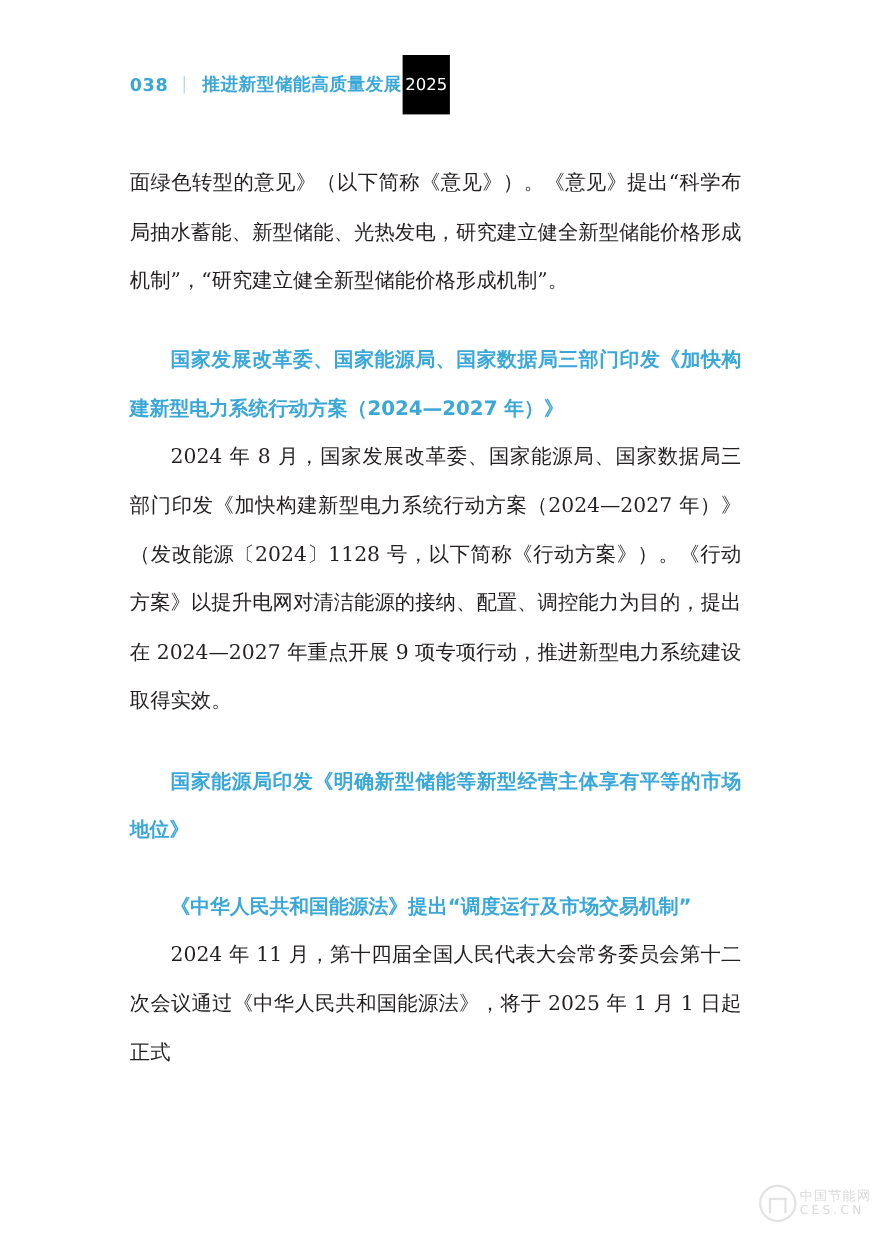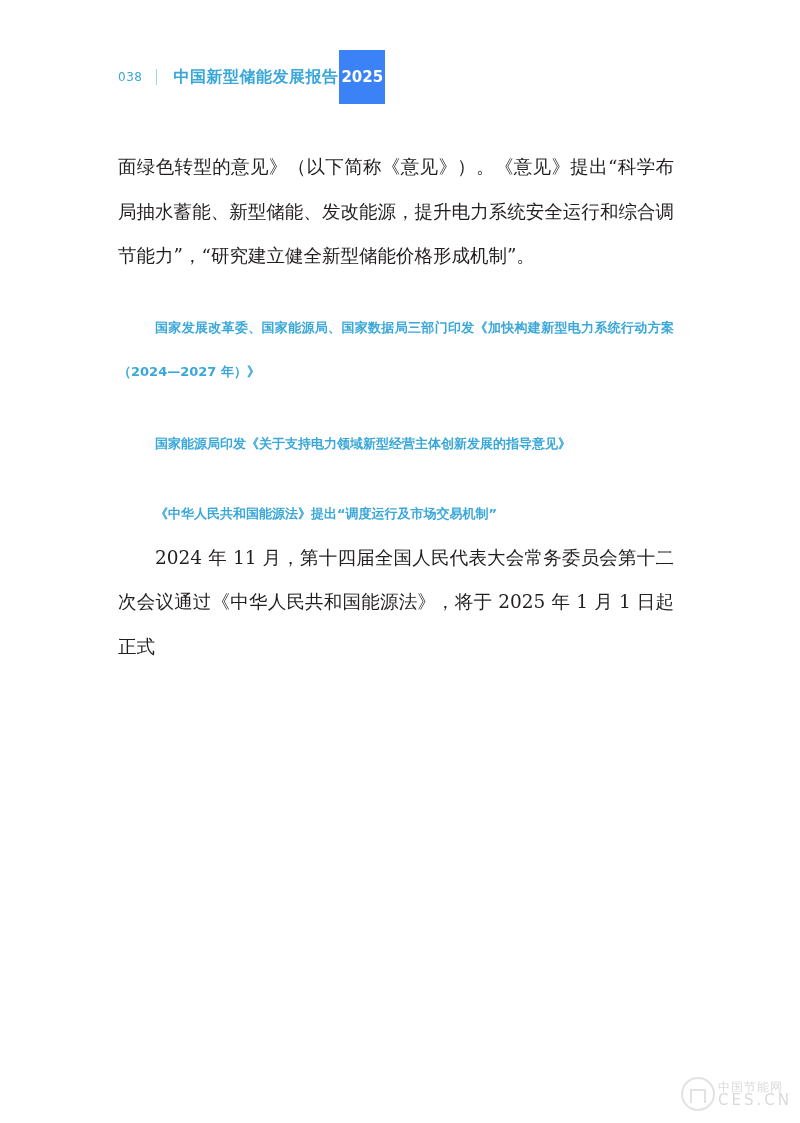--- a/index.html
+++ b/index.html
@@ -1,53 +1,54 @@
 <!DOCTYPE html>
 <html><head>
   <meta charset="utf-8">
   <style>
     html, body { margin: 0; padding: 0; background: #ffffff; }
     body { width: 800px; height: 1123px; position: relative; overflow: hidden; font-family: "DejaVu Serif", "Liberation Serif", serif; color: #222; }
     .header { position: absolute; left: 118px; top: 64px; height: 26px; display: flex; align-items: center; font-family: "DejaVu Sans", "Liberation Sans", sans-serif; color: #3aa7d9; }
-    .page-num { font-size: 12px; letter-spacing: 0.5px; font-weight: 400; }
+    .page-num { font-size: 16px; letter-spacing: 0.5px; font-weight: 700; }
     .divider { width: 1px; height: 16px; background: #9fd3ec; margin: 0 16px 0 14px; }
     .book-title { font-size: 16px; font-weight: 700; letter-spacing: 0.5px; }
-    .year-badge { display: inline-block; background: #3b82f6; color: #ffffff; font-weight: 700; font-size: 15px; padding: 18px 2px; margin-left: 1px; line-height: 18px; }
+    .year-badge { display: inline-block; background: #000000; color: #ffffff; font-weight: 400; font-size: 15px; padding: 18px 2px; margin-left: 1px; line-height: 18px; }
     .content { position: absolute; left: 118px; top: 145px; width: 556px; }
     p.body { margin: 0; font-size: 18.5px; line-height: 44.5px; text-align: justify; text-justify: inter-ideograph; color: #231f20; }
     p.body.indent { text-indent: 37px; }
-    h3.sec { margin: 0; font-family: "DejaVu Sans", "Liberation Sans", sans-serif; font-weight: 700; font-size: 13px; line-height: 44px; color: #3aa7d9; text-indent: 37px; text-align: justify; }
+    h3.sec { margin: 0; font-family: "DejaVu Sans", "Liberation Sans", sans-serif; font-weight: 700; font-size: 18px; line-height: 44px; color: #3aa7d9; text-indent: 37px; text-align: justify; }
     .gap1 { height: 27px; }
     .gap2 { height: 28px; }
     .gap3 { height: 26px; }
     .watermark { position: absolute; right: 8px; bottom: 12px; display: flex; align-items: center; opacity: 0.55; color: #bbb; font-family: "DejaVu Sans", "Liberation Sans", sans-serif; }
     .wm-logo { width: 30px; height: 30px; border: 2px solid #ccc; border-radius: 50%; position: relative; margin-right: 3px; }
     .wm-logo::before { content: ""; position: absolute; left: 7px; right: 7px; top: 10px; height: 12px; border: 2px solid #ccc; border-bottom: none; }
     .wm-text { display: flex; flex-direction: column; line-height: 13px; }
     .wm-cn { font-size: 12px; letter-spacing: 1px; }
-    .wm-en { font-size: 15px; letter-spacing: 3px; }
+    .wm-en { font-size: 11px; letter-spacing: 3px; }
   </style>
 </head>
 <body>
 
 <div class="header">
   <span class="page-num">038</span>
   <span class="divider"></span>
-  <span class="book-title">中国新型储能发展报告</span>
+  <span class="book-title">推进新型储能高质量发展</span>
   <span class="year-badge">2025</span>
 </div>
 
 <div class="content">
-  <p class="body">面绿色转型的意见》（以下简称《意见》）。《意见》提出“科学布局抽水蓄能、新型储能、发改能源，提升电力系统安全运行和综合调节能力”，“研究建立健全新型储能价格形成机制”。</p>
+  <p class="body">面绿色转型的意见》（以下简称《意见》）。《意见》提出“科学布局抽水蓄能、新型储能、光热发电，研究建立健全新型储能价格形成机制”，“研究建立健全新型储能价格形成机制”。</p>
 
   <div class="gap1"></div>
   <h3 class="sec">国家发展改革委、国家能源局、国家数据局三部门印发《加快构建新型电力系统行动方案（2024—2027 年）》</h3>
+  <p class="body indent">2024 年 8 月，国家发展改革委、国家能源局、国家数据局三部门印发《加快构建新型电力系统行动方案（2024—2027 年）》（发改能源〔2024〕1128 号，以下简称《行动方案》）。《行动方案》以提升电网对清洁能源的接纳、配置、调控能力为目的，提出在 2024—2027 年重点开展 9 项专项行动，推进新型电力系统建设取得实效。</p>
 
   <div class="gap2"></div>
-  <h3 class="sec">国家能源局印发《关于支持电力领域新型经营主体创新发展的指导意见》</h3>
+  <h3 class="sec">国家能源局印发《明确新型储能等新型经营主体享有平等的市场地位》</h3>
 
   <div class="gap3"></div>
   <h3 class="sec">《中华人民共和国能源法》提出“调度运行及市场交易机制”</h3>
   <p class="body indent">2024 年 11 月，第十四届全国人民代表大会常务委员会第十二次会议通过《中华人民共和国能源法》，将于 2025 年 1 月 1 日起正式</p>
 </div>
 
 <div class="watermark">
   <div class="wm-logo"></div>
   <div class="wm-text">
     <span class="wm-cn">中国节能网</span>

